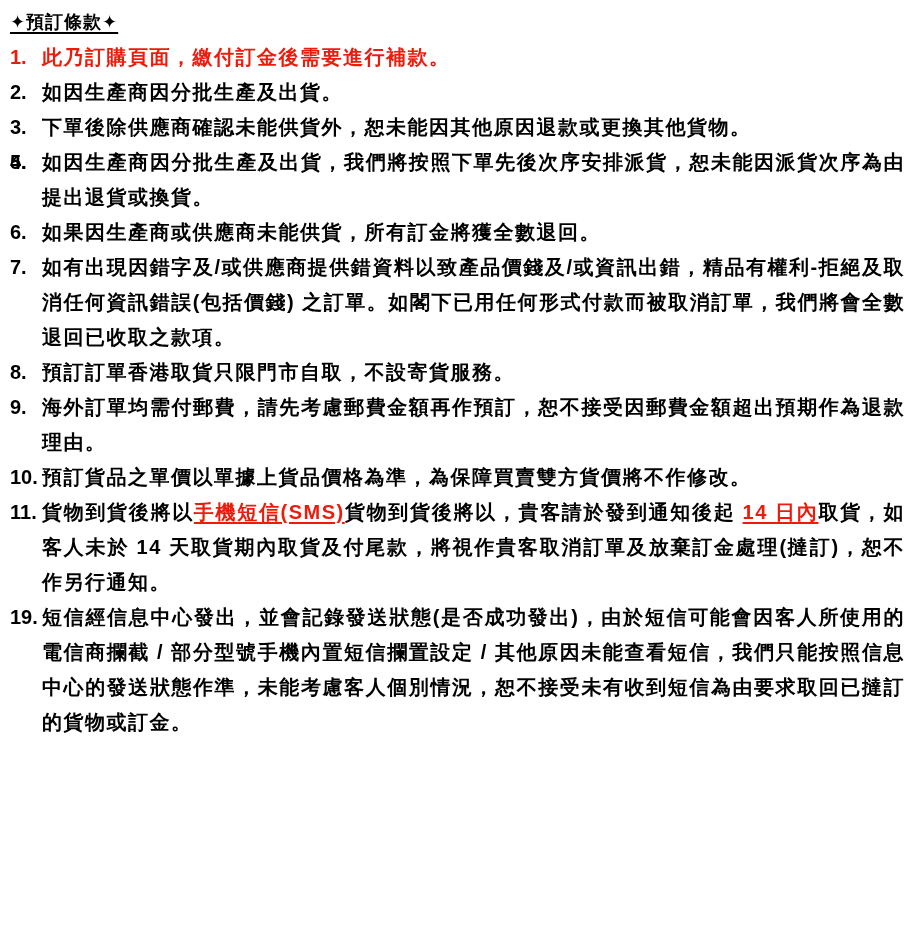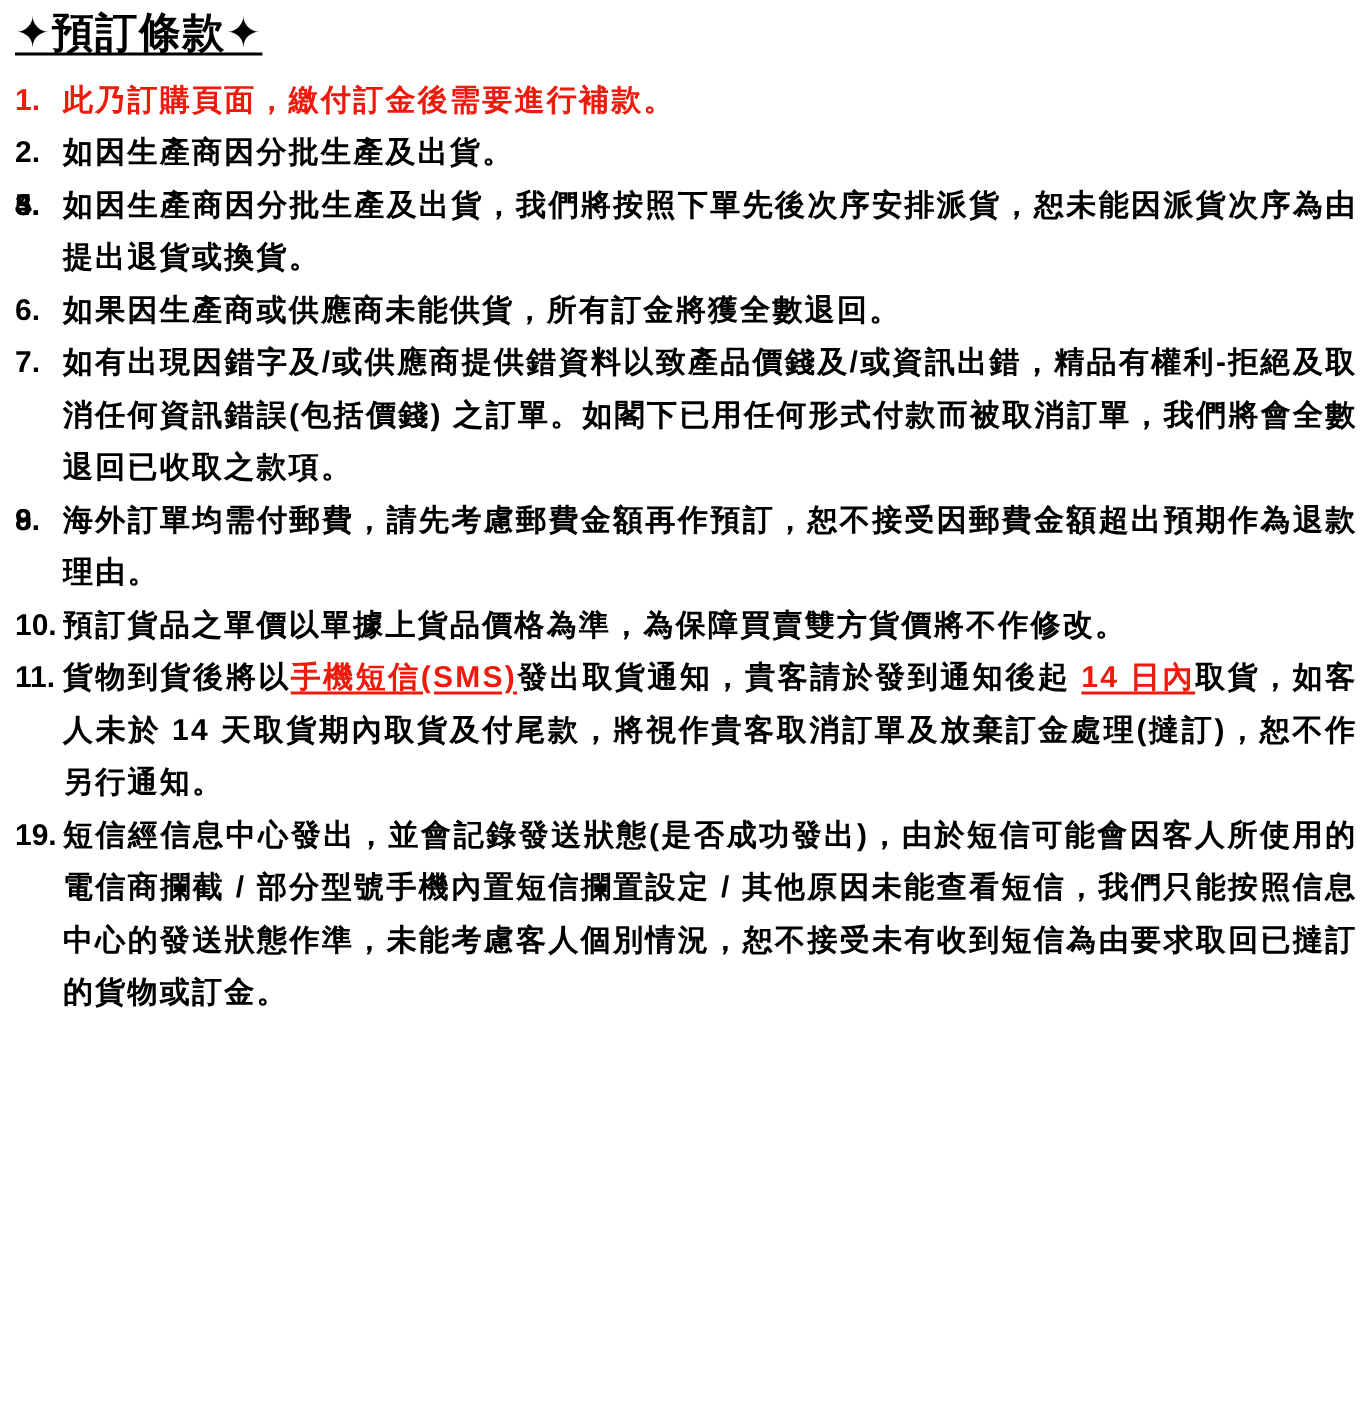--- a/index.html
+++ b/index.html
@@ -30,24 +30,24 @@
     color: var(--red);
     font-size: 21px;
     line-height: 25px;
     letter-spacing: 1.5px;
     text-decoration: underline;
     text-underline-offset: 3px;
     text-decoration-thickness: 2px;
     margin: 0 0 23px 0;
   }
   .section-title {
-    font-size: 28px;
+    font-size: 18px;
     line-height: 24px;
     letter-spacing: 1px;
-    margin: 0 0 16px 0;
+    margin: 0 0 6px 0;
   }
   .section-title .title-text {
     text-decoration: underline;
     text-underline-offset: 4px;
     text-decoration-thickness: 2px;
   }
   .terms { }
   .term {
     position: relative;
     padding-left: 32px;
@@ -87,20 +87,21 @@
       <span>此乃訂購頁面，繳付訂金後需要進行補款。</span>
     </div>
 
     <div class="term">
       <span class="num">2.</span>
       <span>如因生產商因分批生產及出貨。</span>
     </div>
 
     <div class="term">
       <span class="num">3.</span>
+      <span>下單後除供應商確認未能供貨外，恕未能因其他原因退款或更換其他貨物。</span>
     </div>
 
     <div class="term">
       <span class="num">4.</span>
     </div>
 
     <div class="term">
       <span class="num">5.</span>
       <span>如因生產商因分批生產及出貨，我們將按照下單先後次序安排派貨，恕未能因派貨次序為由提出退貨或換貨。</span>
     </div>
@@ -110,35 +111,36 @@
       <span>如果因生產商或供應商未能供貨，所有訂金將獲全數退回。</span>
     </div>
 
     <div class="term">
       <span class="num">7.</span>
       <span>如有出現因錯字及/或供應商提供錯資料以致產品價錢及/或資訊出錯，精品有權利-拒絕及取消任何資訊錯誤(包括價錢) 之訂單。如閣下已用任何形式付款而被取消訂單，我們將會全數退回已收取之款項。</span>
     </div>
 
     <div class="term">
       <span class="num">8.</span>
+      <span>預訂訂單香港取貨只限門市自取，不設寄貨服務。</span>
     </div>
 
     <div class="term">
       <span class="num">9.</span>
       <span>海外訂單均需付郵費，請先考慮郵費金額再作預訂，恕不接受因郵費金額超出預期作為退款理由。</span>
     </div>
 
     <div class="term">
       <span class="num">10.</span>
       <span>預訂貨品之單價以單據上貨品價格為準，為保障買賣雙方貨價將不作修改。</span>
     </div>
 
     <div class="term">
       <span class="num">11.</span>
-      <span>貨物到貨後將以</span><span class="hl">手機短信(SMS)</span><span>發出取貨通知，貴客請於發到通知後起 </span><span class="hl">14 日內</span><span>取貨，如客人未於 14 天取貨期內取貨及付尾款，將視作貴客取消訂單及放棄訂金處理(撻訂)，恕不作另行通知。</span>
+      <span>貨物到貨後將以</span><span class="hl">手機短信(SMS)</span><span>貨物到貨後將以，貴客請於發到通知後起 </span><span class="hl">14 日內</span><span>取貨，如客人未於 14 天取貨期內取貨及付尾款，將視作貴客取消訂單及放棄訂金處理(撻訂)，恕不作另行通知。</span>
     </div>
 
     <div class="term">
       <span class="num">19.</span>
       <span>短信經信息中心發出，並會記錄發送狀態(是否成功發出)，由於短信可能會因客人所使用的電信商攔截 / 部分型號手機內置短信攔置設定 / 其他原因未能查看短信，我們只能按照信息中心的發送狀態作準，未能考慮客人個別情況，恕不接受未有收到短信為由要求取回已撻訂的貨物或訂金。</span>
     </div>
 
   </div>
 </div>
 

